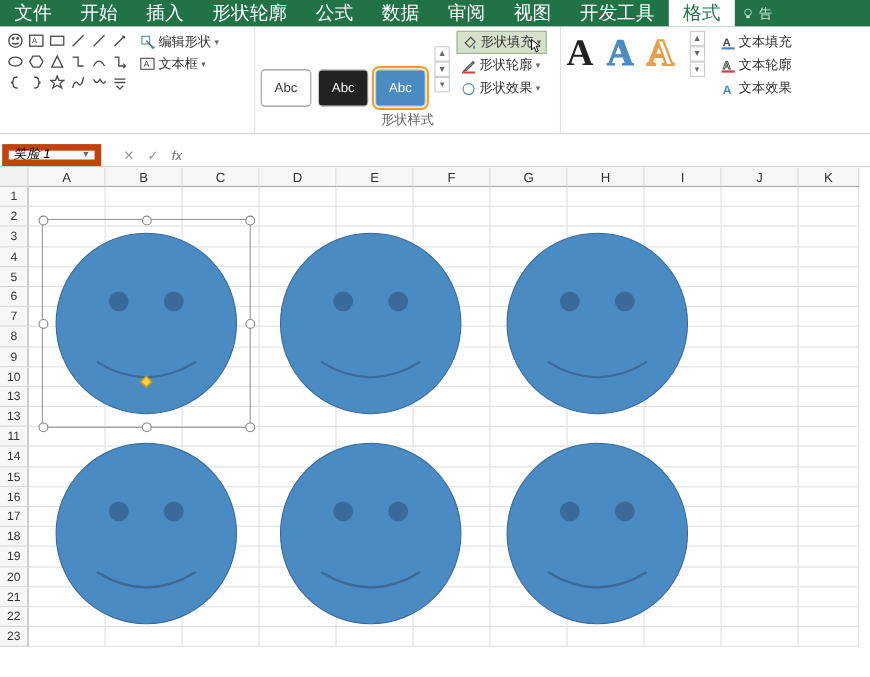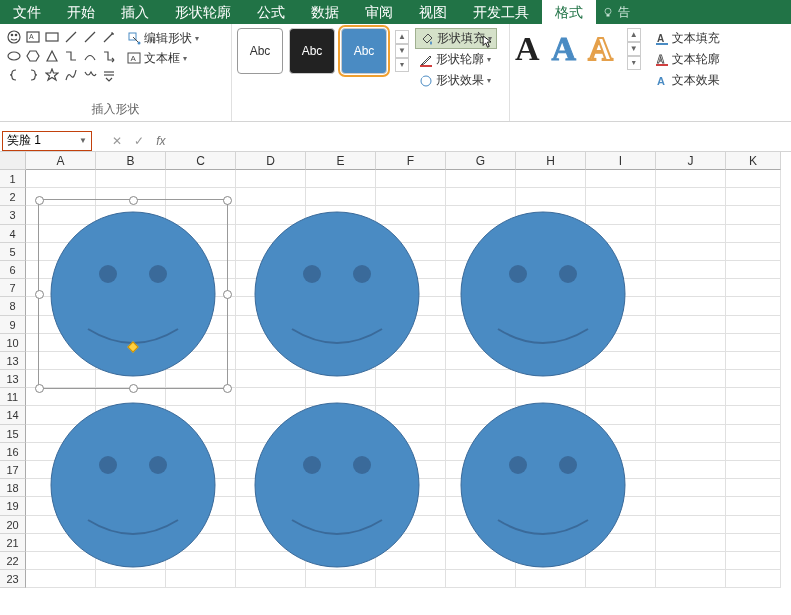--- a/index.html
+++ b/index.html
@@ -1,41 +1,41 @@
 <!DOCTYPE html>
 <html><head>
 <meta charset="utf-8">
 <style>
 * { margin: 0; padding: 0; box-sizing: border-box; font-family: "Microsoft YaHei", sans-serif; }
 body { background: #fff; width: 791px; height: 615px; overflow: hidden; font-size: 12px; }
 
 
 .tabs { height: 24px; background: #217346; display: flex; align-items: center; color: #fff; position: relative; }
-.tab { padding: 0 13px; height: 24px; line-height: 24px; cursor: pointer; font-size: 14px; }
+.tab { padding: 0 13px; height: 24px; line-height: 24px; cursor: pointer; font-size: 17px; }
 .tab.active { background: #fff; color: #217346; }
 .tell-me { margin-left: 6px; display: flex; align-items: center; gap: 4px; color: #cce6d9; }
 .bulb { width: 12px; height: 12px; }
 
 
 .ribbon { height: 98px; background: #fff; border-bottom: 1px solid #d4d4d4; display: flex; }
 .rgroup { border-right: 1px solid #e0e0e0; display: flex; flex-direction: column; height: 100%; }
 .rgroup-body { flex: 1; display: flex; align-items: flex-start; padding: 4px 5px; }
 .rgroup-label { text-align: center; font-size: 12px; color: #666; padding-bottom: 3px; }
 
 
 .shapegrid { display: grid; grid-template-columns: repeat(6, 18px); grid-auto-rows: 18px; gap: 1px; }
 .sgi { width: 18px; height: 18px; display: flex; align-items: center; justify-content: center; color: #333; }
 .sgi svg { width: 14px; height: 14px; stroke: #4a4a4a; fill: none; stroke-width: 1.2; }
 .vstack { display: flex; flex-direction: column; gap: 0; margin-left: 6px; }
 .small-btn { display: flex; align-items: center; gap: 3px; height: 20px; padding: 0 3px; font-size: 12px; color: #333; }
 .small-btn svg { width: 14px; height: 14px; }
 
 
 .styles { display: flex; gap: 6px; align-items: center; }
-.style-thumb { width: 46px; height: 46px; border: 1px solid #ccc; border-radius: 4px; display: flex; align-items: center; justify-content: center; font-size: 12px; }
+.style-thumb { width: 46px; height: 34px; border: 1px solid #ccc; border-radius: 4px; display: flex; align-items: center; justify-content: center; font-size: 12px; margin-top: 35px; }
 .st1 { background: #fff; color: #333; border: 1px solid #999; }
 .st2 { background: #222; color: #fff; }
 .st3 { background: #4a8bc3; color: #fff; }
 .st3.sel { outline: 2px solid #f0a030; outline-offset: 1px; }
 .style-spin { display: flex; flex-direction: column; margin-left: 2px; }
 .spbtn { width: 14px; height: 14px; border: 1px solid #ccc; font-size: 8px; text-align: center; line-height: 12px; color: #666; }
 
 
 .shape-opts { margin-left: 6px; display: flex; flex-direction: column; }
 .shape-opt { display: flex; align-items: center; gap: 3px; height: 21px; padding: 0 4px; font-size: 12px; color: #333; }
@@ -45,21 +45,21 @@
 
 .wa-row { display: flex; gap: 12px; align-items: center; }
 .wa-thumb { font-size: 34px; font-weight: bold; font-family: "Times New Roman", serif; }
 .wa1 { color: #222; }
 .wa2 { color: #4a8bc3; -webkit-text-stroke: 1px #4a8bc3; }
 .wa3 { color: #fff; -webkit-text-stroke: 2px #e5a04a; }
 .text-opts { margin-left: 10px; display: flex; flex-direction: column; }
 
 
 .formula-row { height: 22px; border-bottom: 1px solid #d4d4d4; display: flex; align-items: center; margin-top: 8px; }
-.namebox { width: 90px; height: 20px; border: 1px solid #c2410c; margin-left: 2px; display: flex; align-items: center; padding: 0 4px; font-size: 12px; justify-content: space-between; }
+.namebox { width: 90px; height: 20px; border: 6px solid #c2410c; margin-left: 2px; display: flex; align-items: center; padding: 0 4px; font-size: 12px; justify-content: space-between; font-style: italic; }
 .namebox .dd { font-size: 8px; color: #666; }
 .fx-controls { display: flex; align-items: center; gap: 12px; margin-left: 20px; color: #999; }
 .fx-controls span { font-size: 12px; }
 .fxlabel { font-style: italic; color: #777; }
 
 
 .gridwrap { position: relative; overflow: hidden; height: 463px; }
 .corner { position: absolute; left: 0; top: 0; width: 26px; height: 18px; background: #f0f0f0; border-right: 1px solid #ccc; border-bottom: 1px solid #ccc; }
 .colheads { position: absolute; left: 26px; top: 0; display: flex; height: 18px; }
 .ch { border-right: 1px solid #d4d4d4; border-bottom: 1px solid #aaa; background: #f7f7f7; text-align: center; font-size: 12px; line-height: 18px; color: #333; }
@@ -220,21 +220,20 @@
         <div class="small-btn">
           <svg viewBox="0 0 14 14">
               <rect x="1" y="2" width="12" height="10" fill="none" stroke="#4a4a4a"></rect>
               <text x="3.5" y="10" font-size="8" fill="#4a4a4a">A</text>
             </svg>
           <span>文本框</span>
           <span style="font-size:8px;color:#666">▾</span>
         </div>
       </div>
     </div>
-    <div class="rgroup-label">插入形状</div>
   </div>
 
   <div class="rgroup" style="width:278px">
     <div class="rgroup-body">
       <div class="styles">
         <div class="style-thumb st1">Abc</div>
         <div class="style-thumb st2">Abc</div>
         <div class="style-thumb st3 sel">Abc</div>
         <div class="style-spin">
           <div class="spbtn">▲</div>
@@ -265,20 +264,21 @@
         <div class="shape-opt">
           <svg viewBox="0 0 14 14">
               <circle cx="7" cy="7" r="5" fill="none" stroke="#4a8bc3"></circle>
               <circle cx="5" cy="5" r="2" fill="#fff" stroke="none"></circle>
             </svg>
           <span>形状效果</span>
           <span style="font-size:8px;color:#666">▾</span>
         </div>
       </div>
     </div>
+    <div class="rgroup-label">形状样式</div>
   </div>
 
   <div class="rgroup" style="width:281px;border-right:none">
     <div class="rgroup-body">
       <div class="wa-row">
         <div class="wa-thumb wa1">A</div>
         <div class="wa-thumb wa2">A</div>
         <div class="wa-thumb wa3">A</div>
         <div class="style-spin">
           <div class="spbtn">▲</div>

